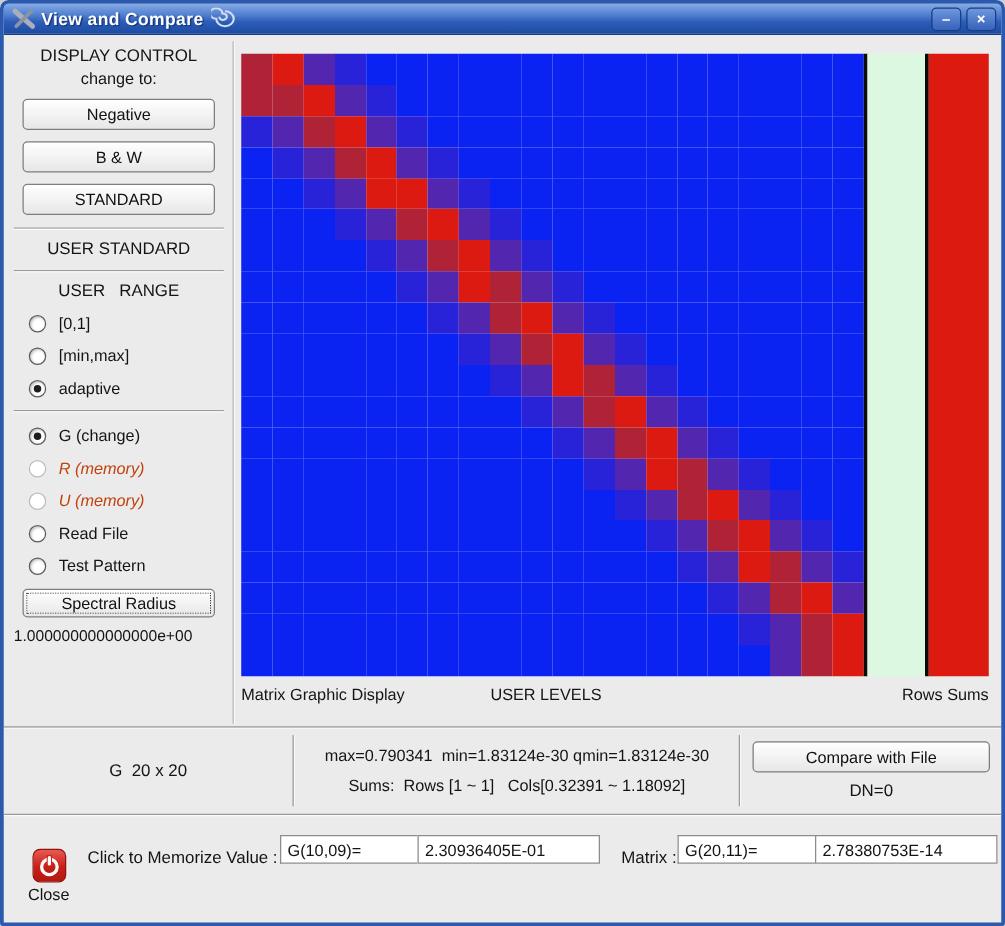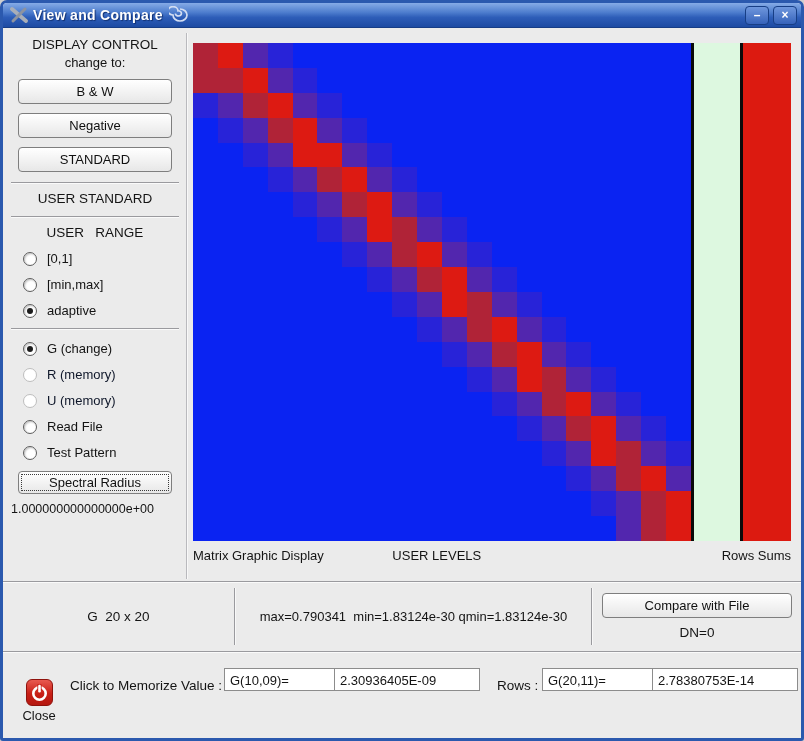--- a/index.html
+++ b/index.html
@@ -36,21 +36,21 @@
   .spin-up{border-bottom:1px solid #9a9a9a;}
   .spin-up::after,.spin-down::after{content:'';position:absolute;left:4px;border-left:4px solid transparent;border-right:4px solid transparent;}
   .spin-up::after{top:4px;border-bottom:5px solid #222;}
   .spin-down::after{top:4px;border-top:5px solid #222;}
   .radio-row{display:flex;align-items:center;margin:11px 0 0 14px;cursor:pointer;}
   .radio{width:14px;height:14px;border-radius:50%;background:#fff;border:1px solid #5c5c5c;
     box-shadow:inset 1px 1px 2px rgba(0,0,0,.25);flex:0 0 auto;position:relative;}
   .radio-row.checked .radio::after{content:'';position:absolute;left:3px;top:3px;width:6px;height:6px;border-radius:50%;background:#1d1d1d;}
   .radio-label{font-size:13px;color:#141414;margin-left:10px;white-space:pre;}
   .radio-row.disabled .radio{border-color:#bdbdbd;box-shadow:none;}
-  .radio-row.disabled .radio-label{color:#0f172a;}
+  .radio-row.disabled .radio-label{color:#c2410c;font-style:italic;}
   .spectral-value{font-size:12.5px;color:#141414;margin:8px 0 0 2px;white-space:pre;}
   .vline-sep{position:absolute;left:183px;top:30px;height:546px;width:2px;
     border-left:1px solid #b9b9bd;border-right:1px solid #f8f8f8;}
   
   .graphic{position:absolute;left:190px;top:40px;display:flex;}
   .matrix-grid{display:grid;grid-template-columns:repeat(20,1fr);grid-template-rows:repeat(20,1fr);
     width:498px;height:498px;}
   .strip-gap{width:3px;background:#0a0a0a;}
   .strip{height:498px;}
   .strip.levels{width:46px;}
@@ -95,22 +95,22 @@
       <path d="M11 3 a7 6 0 1 1 -7 6 a5 4.2 0 1 1 5 -4.2 a3 2.6 0 1 1 -2.6 2.6" fill="none" stroke="#d2ddf2" stroke-width="1.7"></path>
     </svg>
     <span class="tb-spacer"></span>
     <div class="tb-btn">–</div>
     <div class="tb-btn">×</div>
   </div>
 
   <div class="sidebar">
     <div class="s-h">DISPLAY CONTROL</div>
     <div class="s-sub">change to:</div>
+    <button class="btn">Negative</button>
     <button class="btn">B &amp; W</button>
-    <button class="btn">Negative</button>
     <button class="btn">STANDARD</button>
 
     <div class="etch"></div>
     <div class="s-h">USER STANDARD</div>
 
     <div class="etch"></div>
     <div class="s-h">USER   RANGE</div>
     <div class="radio-row">
       <span class="radio"></span>
       <span class="radio-label">[0,1]</span>
@@ -564,20 +564,21 @@
     <span class="gl-left">Matrix Graphic Display</span>
     <span class="gl-center">USER LEVELS</span>
     <span class="gl-right">Rows Sums</span>
   </div>
 
   <div class="status">
     <div class="st-left">G  20 x 20</div>
     <div class="st-vdiv"></div>
     <div class="st-mid">
       <div class="st-line">max=0.790341  min=1.83124e-30 qmin=1.83124e-30</div>
+      <div class="st-line">Sums:  Rows [1 ~ 1]   Cols[0.32391 ~ 1.18092]</div>
     </div>
     <div class="st-vdiv"></div>
     <div class="st-right">
       <button class="btn">Compare with File</button>
       <div class="dn-text">DN=0</div>
     </div>
   </div>
 
   <div class="footer">
     <div class="close-block">
@@ -585,19 +586,19 @@
         <svg width="25" height="25" viewBox="0 0 25 25">
           <circle cx="12.5" cy="13.5" r="6.2" fill="none" stroke="#ffffff" stroke-width="2.6"></circle>
           <rect x="10.4" y="4.2" width="4.2" height="6.5" fill="#c81f16"></rect>
           <rect x="11.2" y="4.8" width="2.6" height="7.6" rx="1.2" fill="#ffffff"></rect>
         </svg>
       </div>
       <div class="close-label">Close</div>
     </div>
     <span class="f-label" style="left:67px;">Click to Memorize Value :</span>
     <div class="f-field" style="left:221px;width:110px;border-right:none;">G(10,09)=</div>
-    <div class="f-field" style="left:331px;width:146px;">2.30936405E-09</div>
-    <span class="f-label" style="left:494px;">Rows :</span>
+    <div class="f-field" style="left:331px;width:146px;">2.30936405E-01</div>
+    <span class="f-label" style="left:494px;">Matrix :</span>
     <div class="f-field" style="left:539px;width:110px;border-right:none;">G(20,11)=</div>
     <div class="f-field" style="left:649px;width:146px;">2.78380753E-14</div>
   </div>
 
 </div>
 
 </body></html>

